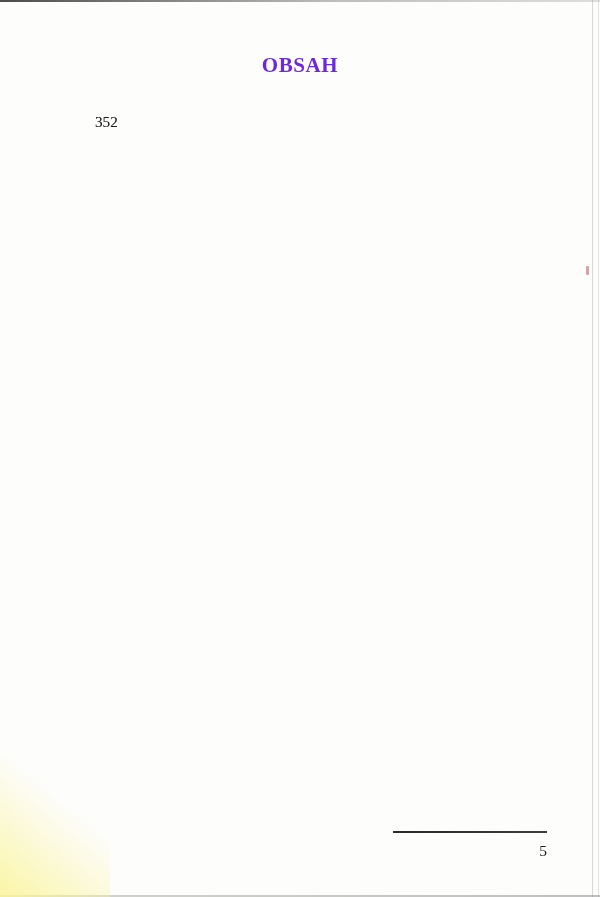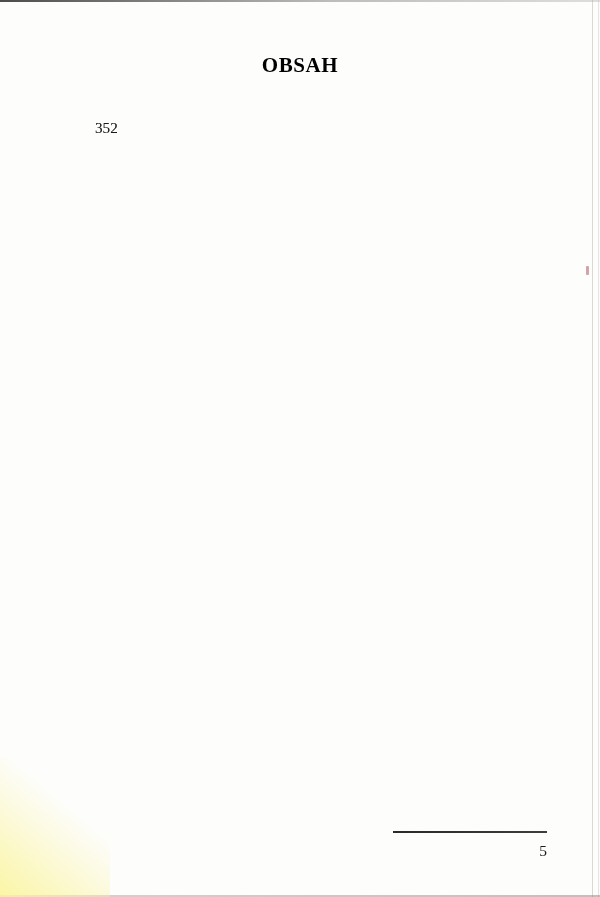--- a/index.html
+++ b/index.html
@@ -39,25 +39,25 @@
   }
   .red-speck {
     position: absolute; left: 586px; top: 266px; width: 3px; height: 9px;
     background: rgba(176,90,100,0.55); border-radius: 1px;
   }
   
   .title {
     position: absolute; top: 53px; left: 0; width: 600px;
     text-align: center;
     font-size: 21px; font-weight: bold; letter-spacing: 0.6px;
-    color: #000000;
+    color: #6d28d9;
   }
   
   .toc {
-    position: absolute; top: 118px; left: 85px; width: 433px;
+    position: absolute; top: 112px; left: 85px; width: 433px;
   }
   .row {
     display: flex; align-items: baseline;
     font-size: 15.2px; line-height: 19.33px;
     white-space: nowrap;
   }
   .row .num {
     width: 25px; flex: none; text-align: right;
     font-weight: bold;
   }

